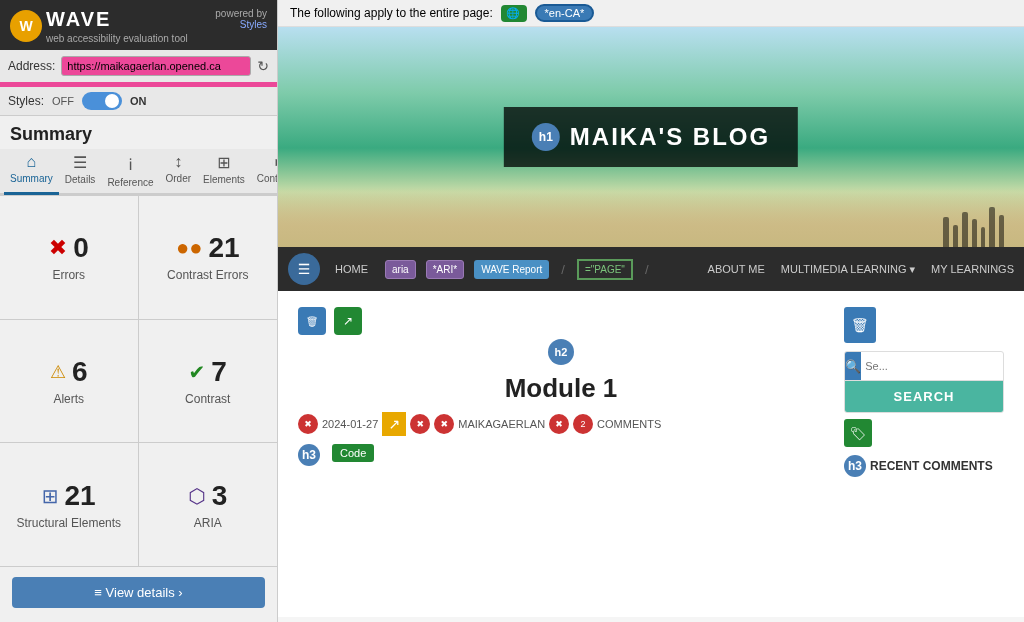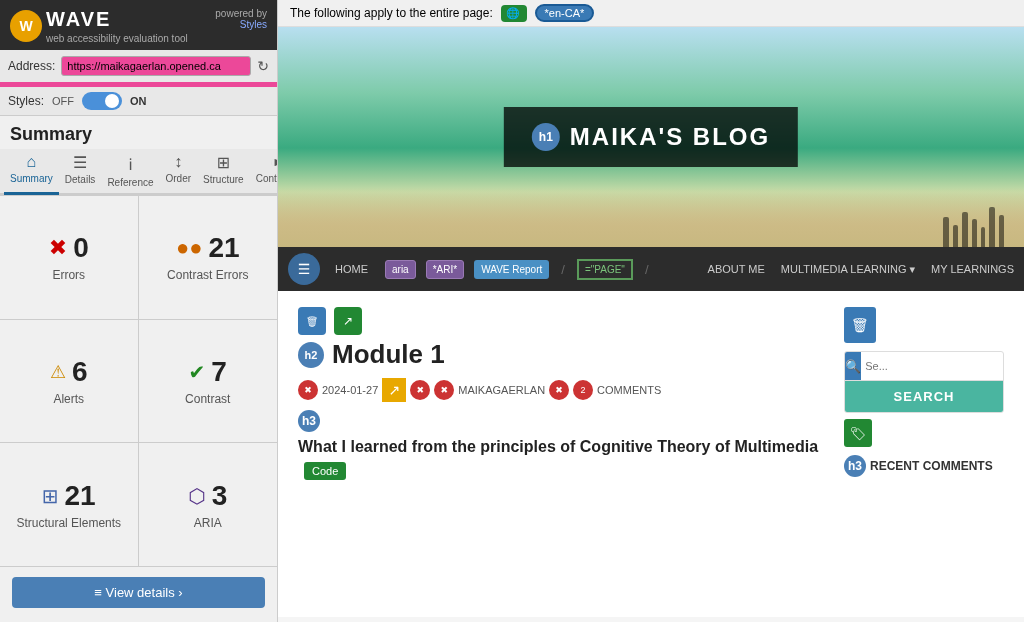--- a/index.html
+++ b/index.html
@@ -631,21 +631,21 @@
     <div class="nav-tab">
       <span class="tab-icon">ℹ</span>
       <span>Reference</span>
     </div>
     <div class="nav-tab">
       <span class="tab-icon">↕</span>
       <span>Order</span>
     </div>
     <div class="nav-tab">
       <span class="tab-icon">⊞</span>
-      <span>Structure</span>
+      <span>Elements</span>
     </div>
     <div class="nav-tab">
       <span class="tab-icon">◑</span>
       <span>Contrast</span>
     </div>
   </div>
 
   <div class="stats-grid">
 
     <div class="stat-cell">
@@ -755,21 +755,21 @@
 
     <div class="content-area">
 
       <div class="main-content">
 
         <div class="module-header">
           <div class="wave-icon-blue">🗑</div>
           <div class="wave-icon-green">↗</div>
         </div>
 
-        <div style="display:flex;align-items:center;gap:8px;margin-bottom:6px;">
+        <div style="display:flex;align-items:center;gap:8px;margin-bottom:6px;flex-direction:column;">
           <div class="h2-badge">h2</div>
           <span class="module-title">Module 1</span>
         </div>
 
         <div class="meta-row">
           <div class="meta-badge" style="background:#cc3333;font-size:9px;padding:2px;">
             <span>✖</span>
           </div>
           <span>2024-01-27</span>
           <div class="meta-arrow-badge">
@@ -781,21 +781,20 @@
           <div class="meta-badge">✖</div>
           <div class="meta-badge">
             <span>2</span>
           </div>
           <span>COMMENTS</span>
         </div>
 
         <div class="article-section">
           <div style="display:flex;align-items:flex-start;gap:6px;flex-wrap:wrap;">
             <span class="h3-badge">h3</span>
-            <span class="article-title">What I learned from the principles of Cognitive Theory of Multimedia</span>
             <span class="code-badge">Code</span>
           </div>
         </div>
       </div>
 
       <div class="right-sidebar">
 
         <div class="sidebar-icon-row">
           <div class="sidebar-blue-icon">🗑</div>
         </div>

